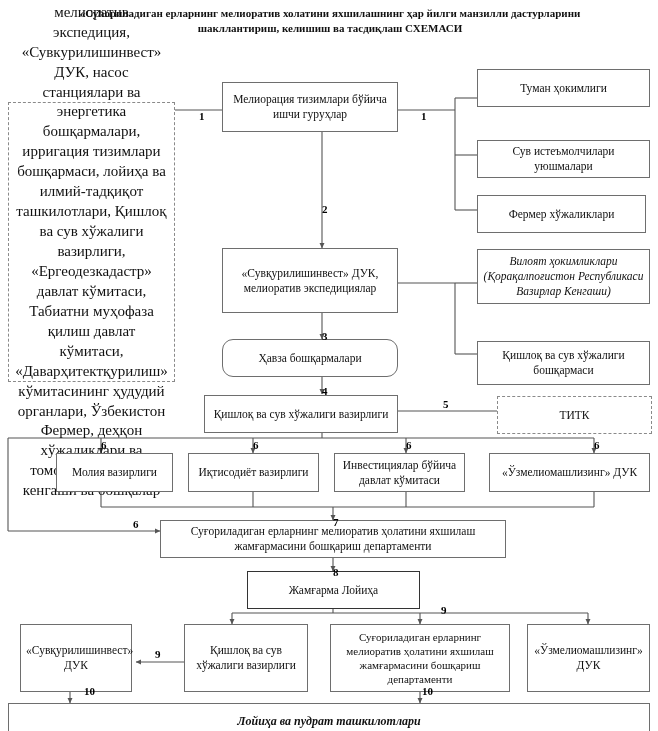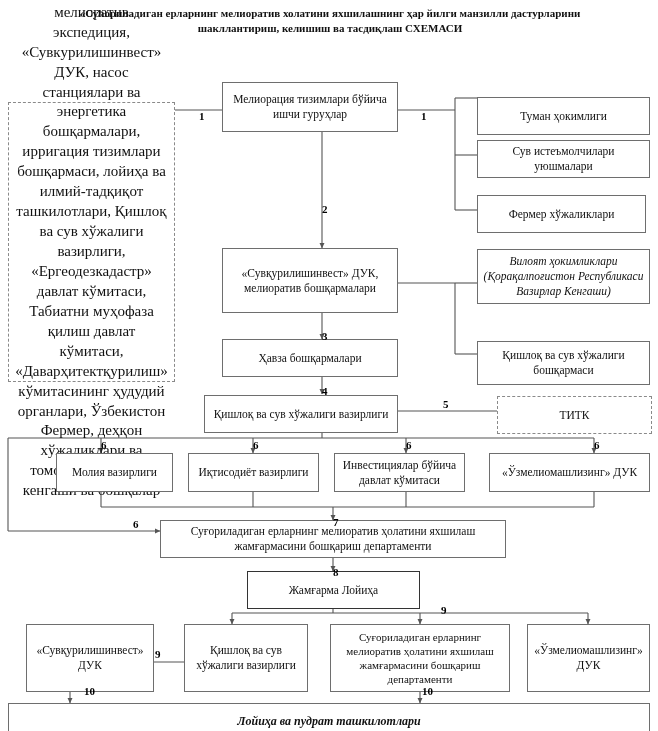--- a/index.html
+++ b/index.html
@@ -137,45 +137,45 @@
   </svg>
 
   <div class="node dashed" style="left:8px; top:78px; width:167px; height:280px; font-size:15px; line-height:1.33;margin-top:24px;">
     <span class="txt">Ҳавза бошқармаси, мелиоратив экспедиция, «Сувкурилишинвест» ДУК, насос станциялари ва энергетика бошқармалари, ирригация тизимлари бошқармаси, лойиҳа ва илмий-тадқиқот ташкилотлари, Қишлоқ ва сув хўжалиги вазирлиги, «Ергеодезкадастр» давлат кўмитаси, Табиатни муҳофаза қилиш давлат кўмитаси, «Даварҳитектқурилиш» кўмитасининг ҳудудий органлари, Ўзбекистон Фермер, деҳқон хўжаликлари ва томорқа ер эгалари кенгаши ва бошқалар</span>
   </div>
 
   <div class="node" style="left:222px; top:82px; width:176px; height:50px;">
     <span class="txt">Мелиорация тизимлари бўйича ишчи гуруҳлар</span>
   </div>
 
-  <div class="node" style="left:477px; top:97px; width:173px; height:31px;">
+  <div class="node" style="left:477px; top:69px; width:173px; height:31px;">
     <span class="txt">Туман ҳокимлиги</span>
   </div>
 
   <div class="node" style="left:477px; top:140px; width:173px; height:31px;">
     <span class="txt">Сув истеъмолчилари уюшмалари</span>
   </div>
 
   <div class="node" style="left:477px; top:195px; width:169px; height:31px;">
     <span class="txt">Фермер хўжаликлари</span>
   </div>
 
   <div class="node" style="left:222px; top:248px; width:176px; height:65px;">
-    <span class="txt">«Сувқурилишинвест» ДУК, мелиоратив бошқармалари</span>
+    <span class="txt">«Сувқурилишинвест» ДУК, мелиоратив экспедициялар</span>
   </div>
 
   <div class="node" style="left:477px; top:249px; width:173px; height:55px;font-style:italic;">
     <span class="txt">Вилоят ҳокимликлари (Қорақалпоғистон Республикаси Вазирлар Кенгаши)</span>
   </div>
 
   <div class="node" style="left:477px; top:341px; width:173px; height:44px;">
     <span class="txt">Қишлоқ ва сув хўжалиги бошқармаси</span>
   </div>
 
-  <div class="node" style="left:222px; top:339px; width:176px; height:30px;">
+  <div class="node" style="left:222px; top:339px; width:176px; height:30px;border-radius:11px;">
     <span class="txt">Ҳавза бошқармалари</span>
   </div>
 
   <div class="node" style="left:204px; top:395px; width:194px; height:33px;">
     <span class="txt">Қишлоқ ва сув хўжалиги вазирлиги</span>
   </div>
 
   <div class="node dashed" style="left:497px; top:396px; width:155px; height:30px;">
     <span class="txt">ТИТК</span>
   </div>
@@ -197,21 +197,21 @@
   </div>
 
   <div class="node" style="left:160px; top:520px; width:346px; height:36px;">
     <span class="txt">Суғориладиган ерларнинг мелиоратив ҳолатини яхшилаш жамғармасини бошқариш департаменти</span>
   </div>
 
   <div class="node thick" style="left:247px; top:571px; width:173px; height:30px;">
     <span class="txt">Жамғарма Лойиҳа</span>
   </div>
 
-  <div class="node" style="left:26px; top:624px; width:128px; height:68px;">
+  <div class="node" style="left:20px; top:624px; width:112px; height:68px;">
     <span class="txt">«Сувқурилишинвест» ДУК</span>
   </div>
 
   <div class="node" style="left:184px; top:624px; width:124px; height:68px;">
     <span class="txt">Қишлоқ ва сув хўжалиги вазирлиги</span>
   </div>
 
   <div class="node" style="left:330px; top:624px; width:180px; height:68px; font-size:11px;">
     <span class="txt">Суғориладиган ерларнинг мелиоратив ҳолатини яхшилаш жамғармасини бошқариш департаменти</span>
   </div>

